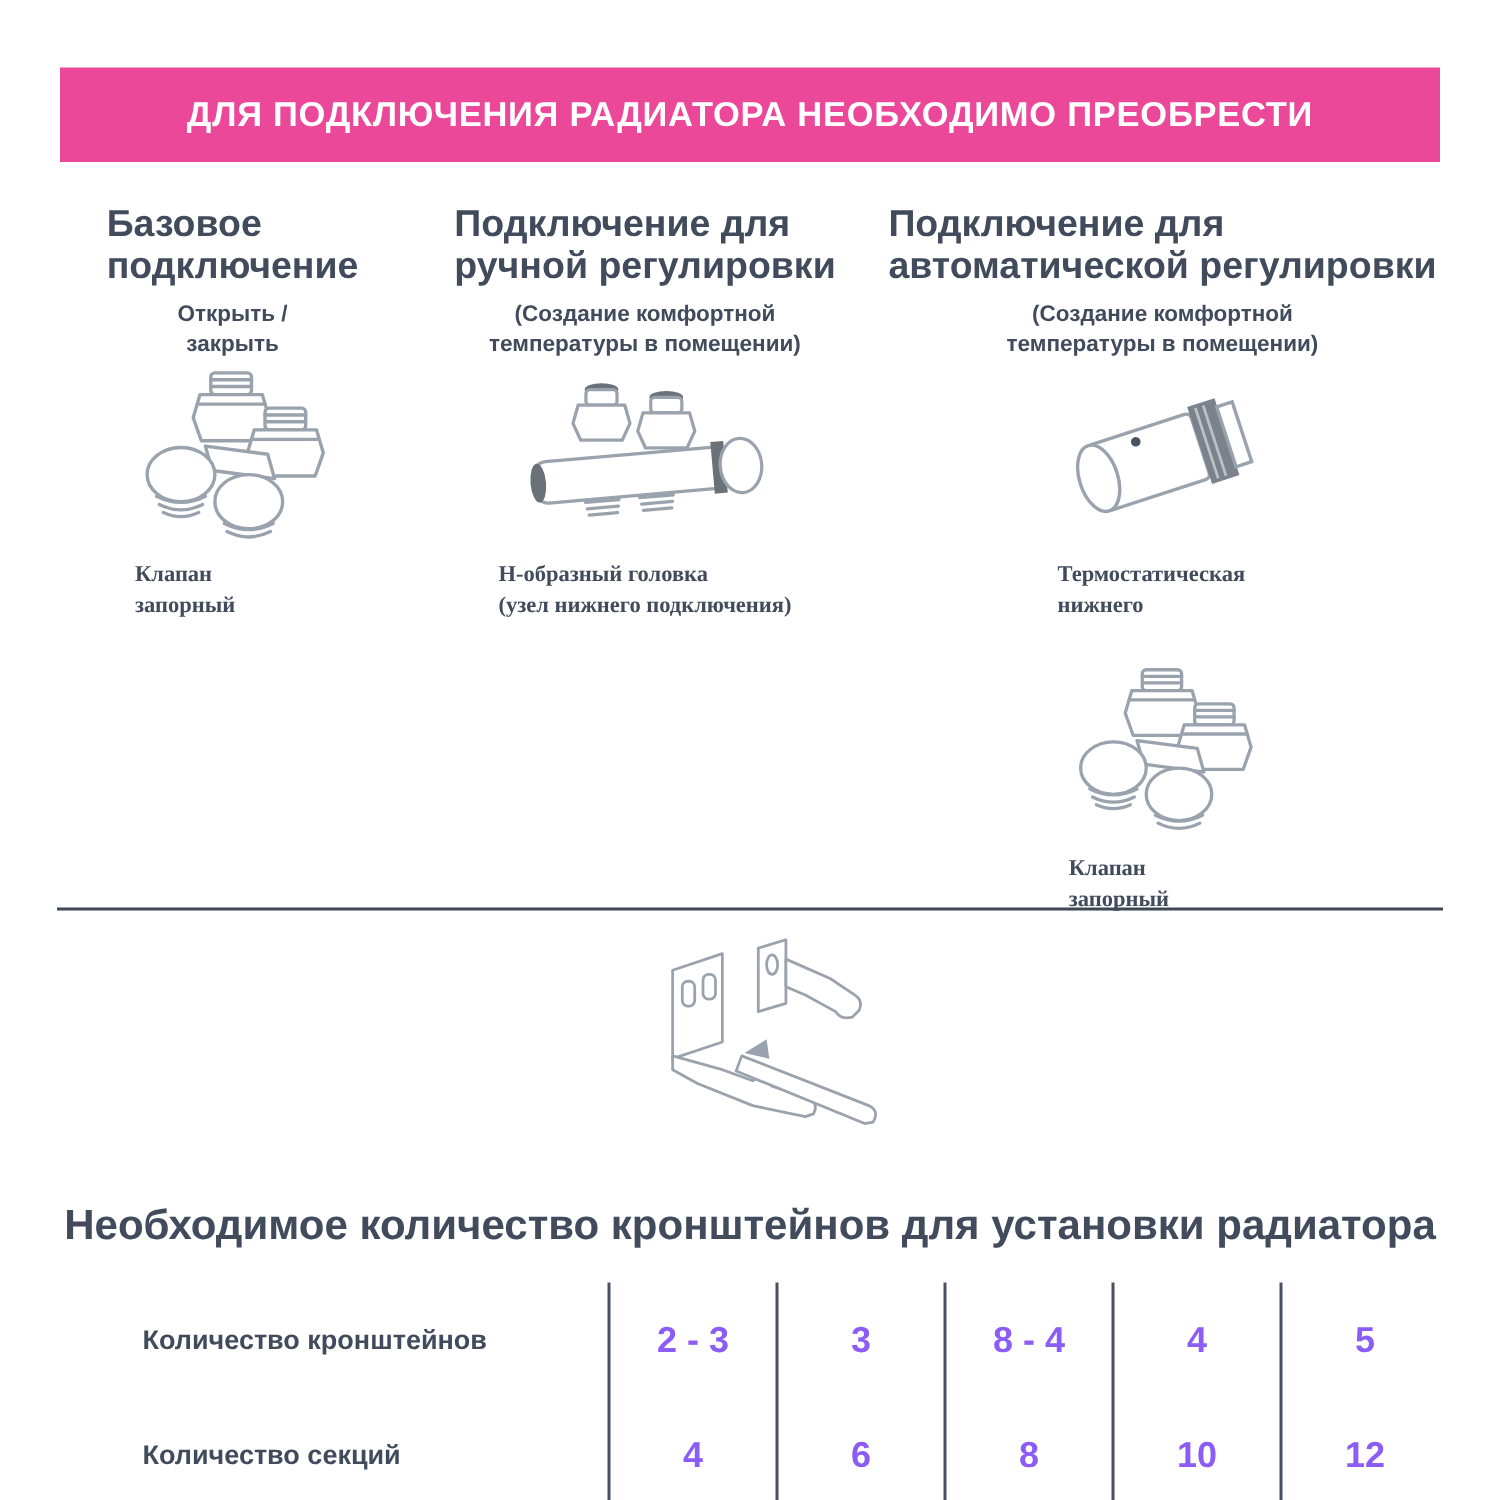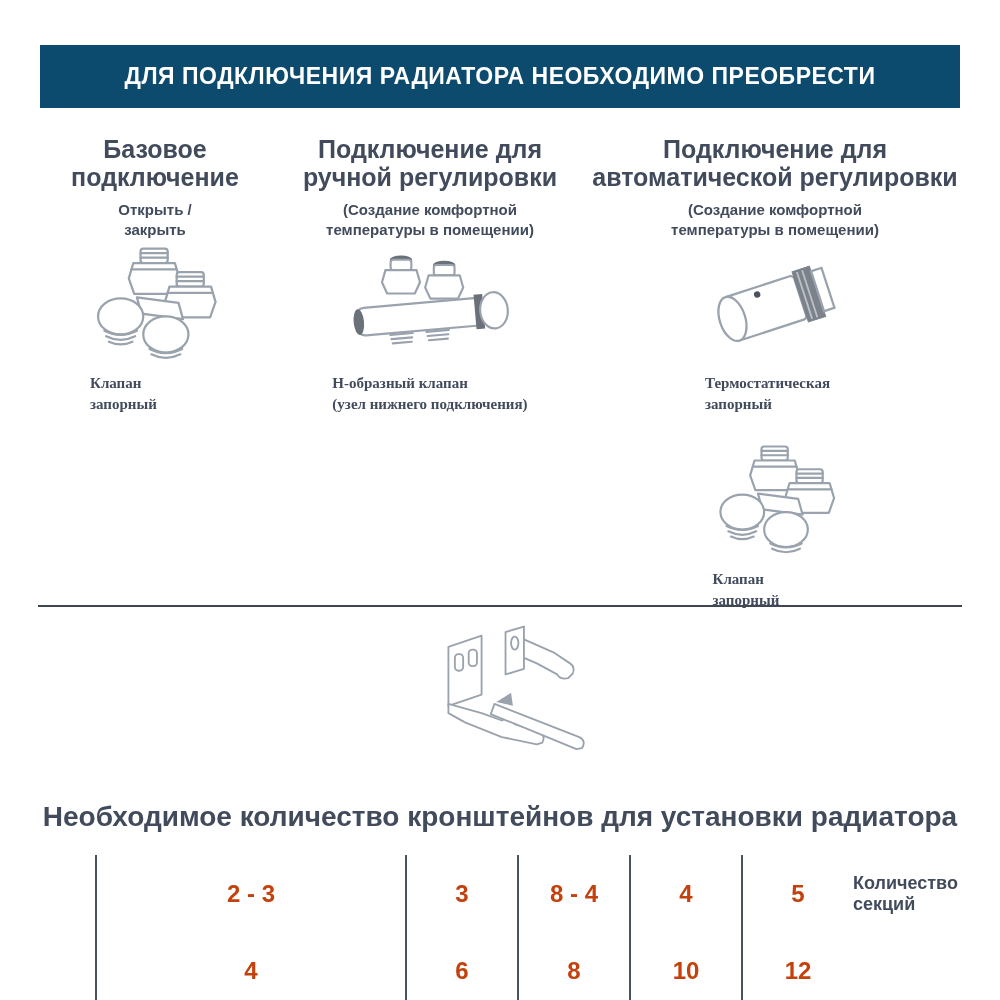--- a/index.html
+++ b/index.html
@@ -6,37 +6,37 @@
   body{
     width:1000px;height:1000px;background:#ffffff;
     font-family:"Liberation Sans", sans-serif;
     color:#414b5c;
     position:relative;overflow:hidden;
   }
   .pre{white-space:pre-line;}
 
   
   .banner{
-    margin:45px 40px 0 40px;height:63px;background:#0c4a6e;
+    margin:45px 40px 0 40px;height:63px;background:#ec4899;
     display:flex;align-items:center;justify-content:center;
   }
   .banner h1{
     margin:0;color:#ffffff;font-size:23px;font-weight:bold;letter-spacing:.5px;
   }
 
   
   .columns{
     display:flex;margin:27px 40px 0 40px;height:432px;
   }
   .col{display:flex;flex-direction:column;align-items:center;}
   .col-1{width:230px;}
   .col-2{width:320px;}
   .col-3{width:370px;}
   .col-title{
-    margin:0;font-size:25px;line-height:1.12;font-weight:bold;text-align:center;
+    margin:0;font-size:25px;line-height:1.12;font-weight:bold;
   }
   .col-sub{
     margin:9px 0 0 0;font-size:15px;line-height:1.35;font-weight:bold;text-align:center;
   }
   .product{display:flex;flex-direction:column;margin-top:4px;}
   .product .figure{
     margin:0;height:122px;display:flex;align-items:center;justify-content:center;
   }
   .product .caption{
     font-size:15px;line-height:1.4;font-weight:bold;text-align:left;margin-top:6px;font-family:Liberation Serif, serif;
@@ -62,21 +62,21 @@
     margin:22px 0 0 95px;
     display:grid;
     grid-template-columns:310px repeat(5,112px);
     grid-auto-rows:77px;
   }
   .t-label{
     display:flex;align-items:center;font-size:18px;font-weight:bold;
   }
   .t-val{
     display:flex;align-items:center;justify-content:center;
-    font-size:24px;font-weight:bold;color:#c2410c;
+    font-size:24px;font-weight:bold;color:#8b5cf6;
     border-left:2px solid #4a5160;
   }
 </style>
 </head>
 <body>
 
 <svg width="0" height="0" style="position:absolute" aria-hidden="true">
   <defs>
     <symbol id="sym-corner-valve" viewBox="0 0 140 135">
       <g fill="#ffffff" stroke="#9aa3ad" stroke-width="2.5" stroke-linejoin="round" stroke-linecap="round">
@@ -172,38 +172,38 @@
       <h2 class="col-title pre">Подключение для
 ручной регулировки</h2>
       <p class="col-sub pre">(Создание комфортной
 температуры в помещении)</p>
       <div class="product">
         <figure class="figure">
           <svg class="art" width="165" height="108" viewBox="0 0 190 125">
               <use href="#sym-h-valve"></use>
             </svg>
         </figure>
-        <div class="caption pre">Н-образный клапан
+        <div class="caption pre">Н-образный головка
 (узел нижнего подключения)</div>
       </div>
     </div>
 
     <div class="col col-3">
       <h2 class="col-title pre">Подключение для
 автоматической регулировки</h2>
       <p class="col-sub pre">(Создание комфортной
 температуры в помещении)</p>
       <div class="product">
         <figure class="figure">
           <svg class="art" width="140" height="105" viewBox="0 0 150 115">
               <use href="#sym-thermo-head"></use>
             </svg>
         </figure>
         <div class="caption pre">Термостатическая
-запорный</div>
+нижнего</div>
       </div>
       <div class="product">
         <figure class="figure">
           <svg class="art" width="125" height="118" viewBox="0 0 140 135">
               <use href="#sym-corner-valve"></use>
             </svg>
         </figure>
         <div class="caption pre">Клапан
 запорный</div>
       </div>
@@ -215,20 +215,21 @@
 
   <figure class="brackets">
     <svg class="art" width="210" height="152" viewBox="0 0 220 165">
         <use href="#sym-brackets"></use>
       </svg>
   </figure>
 
   <h2 class="table-title">Необходимое количество кронштейнов для установки радиатора</h2>
 
   <div class="btable">
+    <div class="t-label">Количество кронштейнов</div>
     <div class="t-val">2 - 3</div>
     <div class="t-val">3</div>
     <div class="t-val">8 - 4</div>
     <div class="t-val">4</div>
     <div class="t-val">5</div>
     <div class="t-label">Количество секций</div>
     <div class="t-val">4</div>
     <div class="t-val">6</div>
     <div class="t-val">8</div>
     <div class="t-val">10</div>

